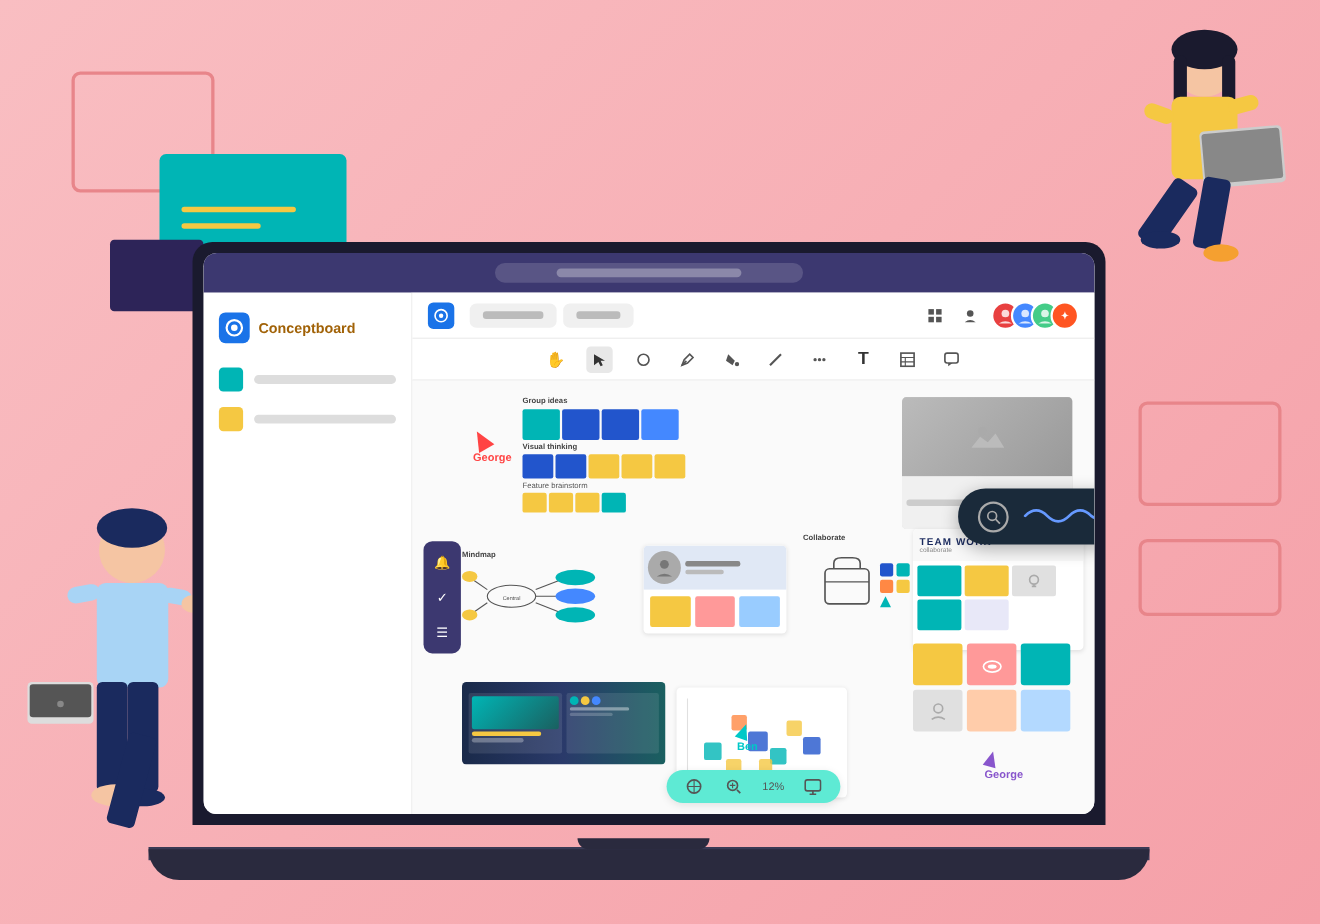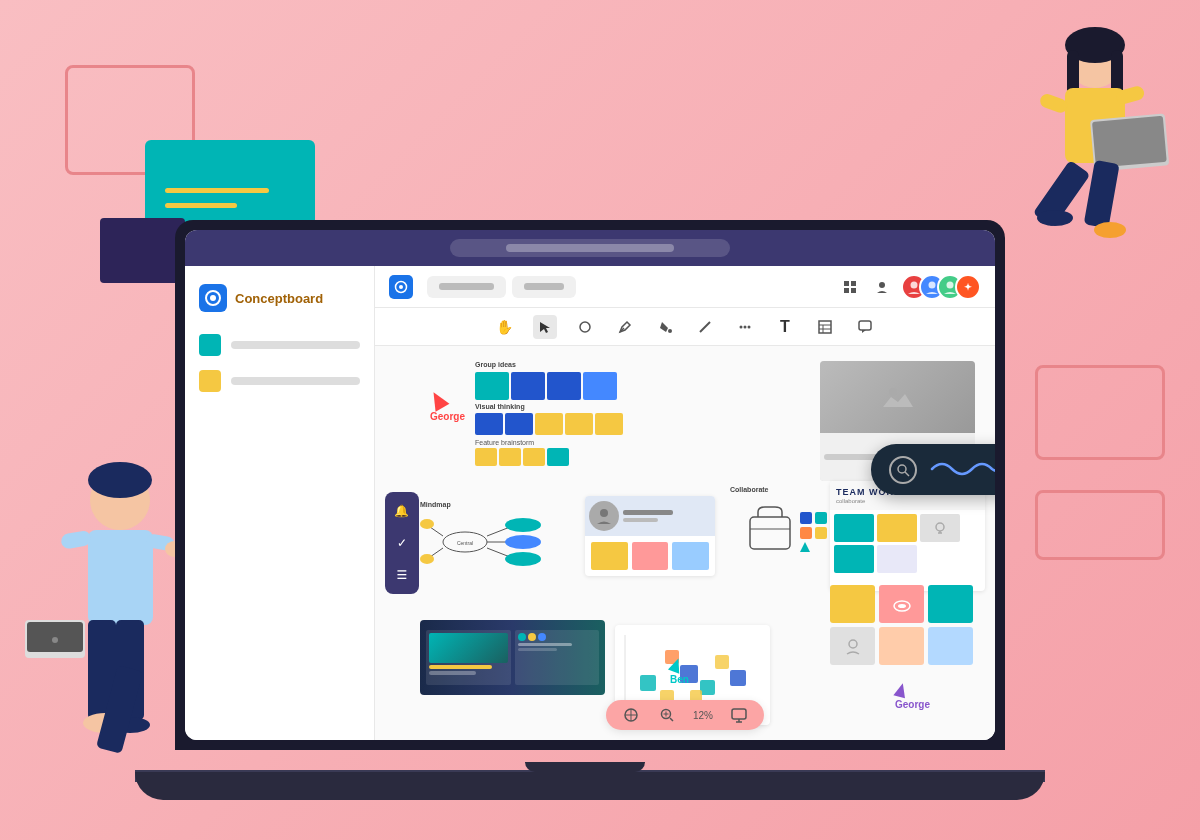--- a/index.html
+++ b/index.html
@@ -361,21 +361,21 @@
 
     
     .bottom-toolbar {
       position: absolute;
       bottom: 10px;
       left: 50%;
       transform: translateX(-50%);
       display: flex;
       align-items: center;
       gap: 16px;
-      background: #fca5a5;
+      background: #5eead4;
       border-radius: 20px;
       padding: 5px 15px;
       box-shadow: 0 2px 8px rgba(0,0,0,0.1);
     }
     .bottom-tool {
       width: 20px;
       height: 20px;
       display: flex;
       align-items: center;
       justify-content: center;

